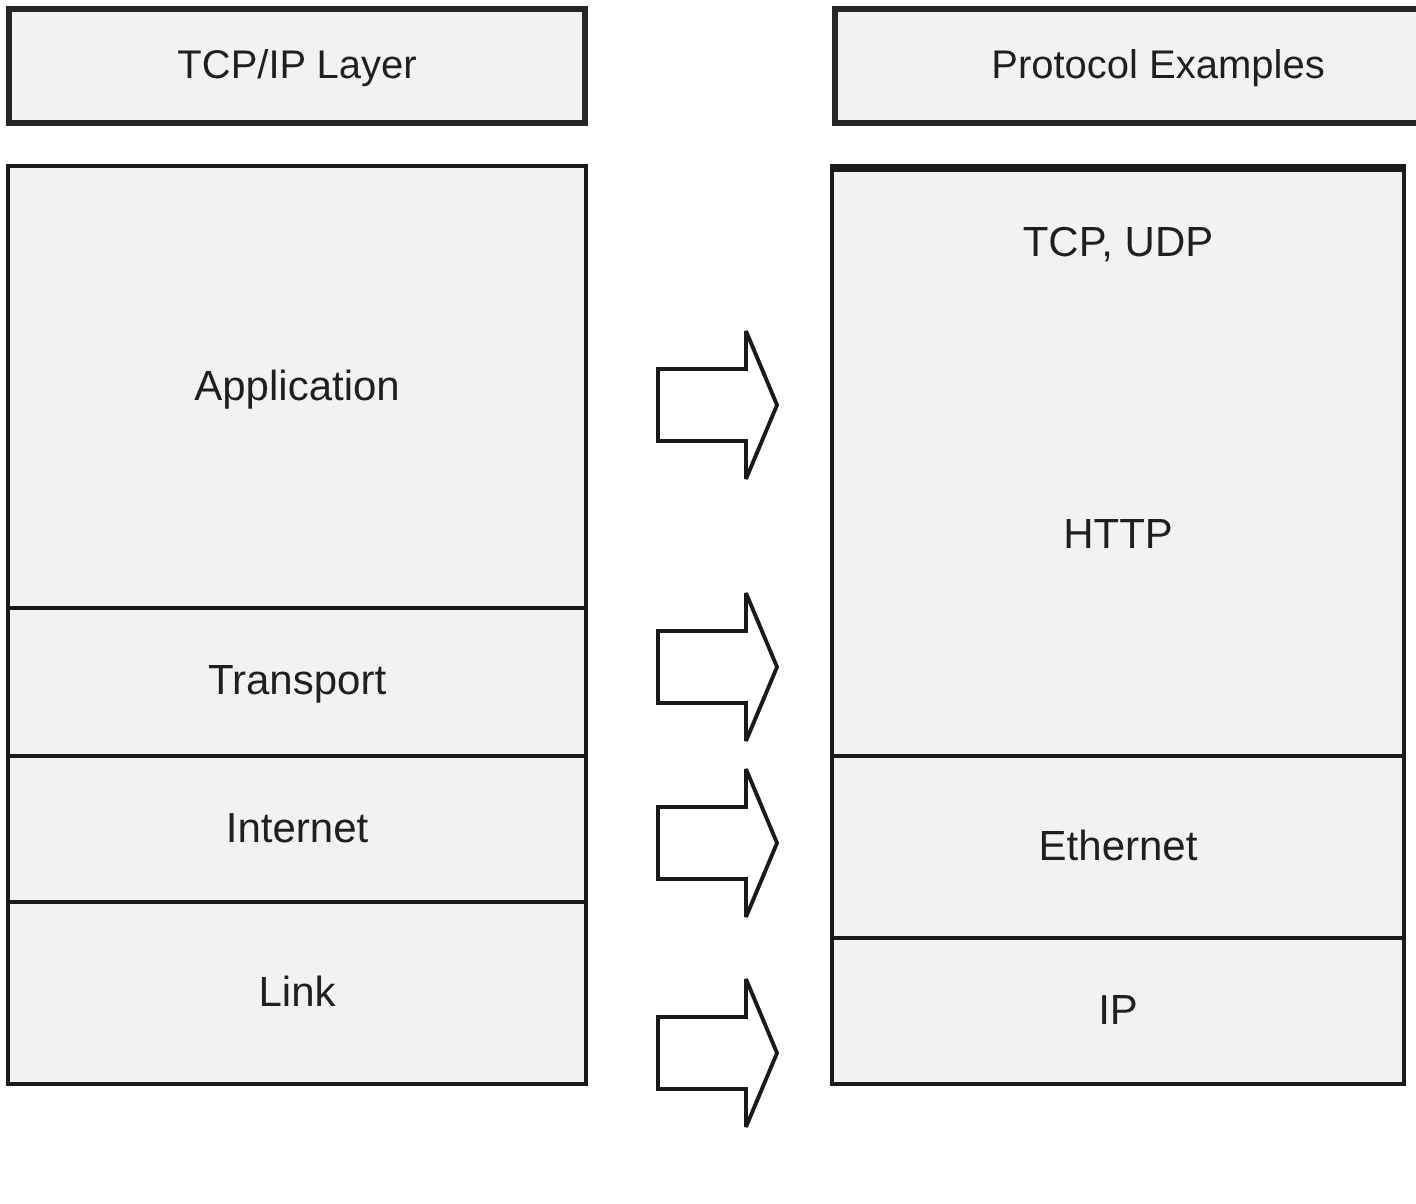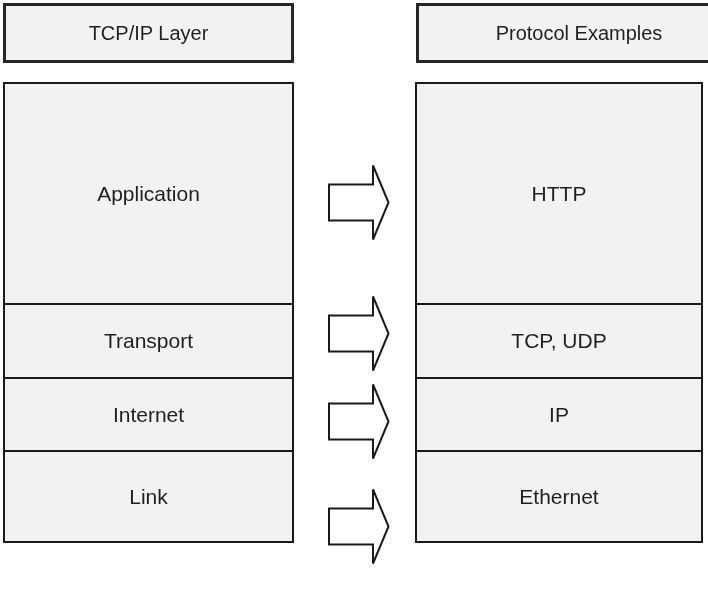--- a/index.html
+++ b/index.html
@@ -80,24 +80,24 @@
   <div class="header-box header-right">Protocol Examples</div>
 
   <div class="stack stack-left">
     <div class="cell r0">Application</div>
     <div class="cell r1">Transport</div>
     <div class="cell r2">Internet</div>
     <div class="cell r3">Link</div>
   </div>
 
   <div class="stack stack-right">
+    <div class="cell r1">TCP, UDP</div>
     <div class="cell r0">HTTP</div>
-    <div class="cell r1">TCP, UDP</div>
+    <div class="cell r3">Ethernet</div>
     <div class="cell r2">IP</div>
-    <div class="cell r3">Ethernet</div>
   </div>
 
   <div class="arrow a0">
     <svg viewBox="0 0 62 77" aria-hidden="true">
       <polygon points="1,20.5 45,20.5 45,1.5 60.5,38.5 45,75.5 45,56.5 1,56.5"></polygon>
     </svg>
   </div>
   <div class="arrow a1">
     <svg viewBox="0 0 62 77" aria-hidden="true">
       <polygon points="1,20.5 45,20.5 45,1.5 60.5,38.5 45,75.5 45,56.5 1,56.5"></polygon>

